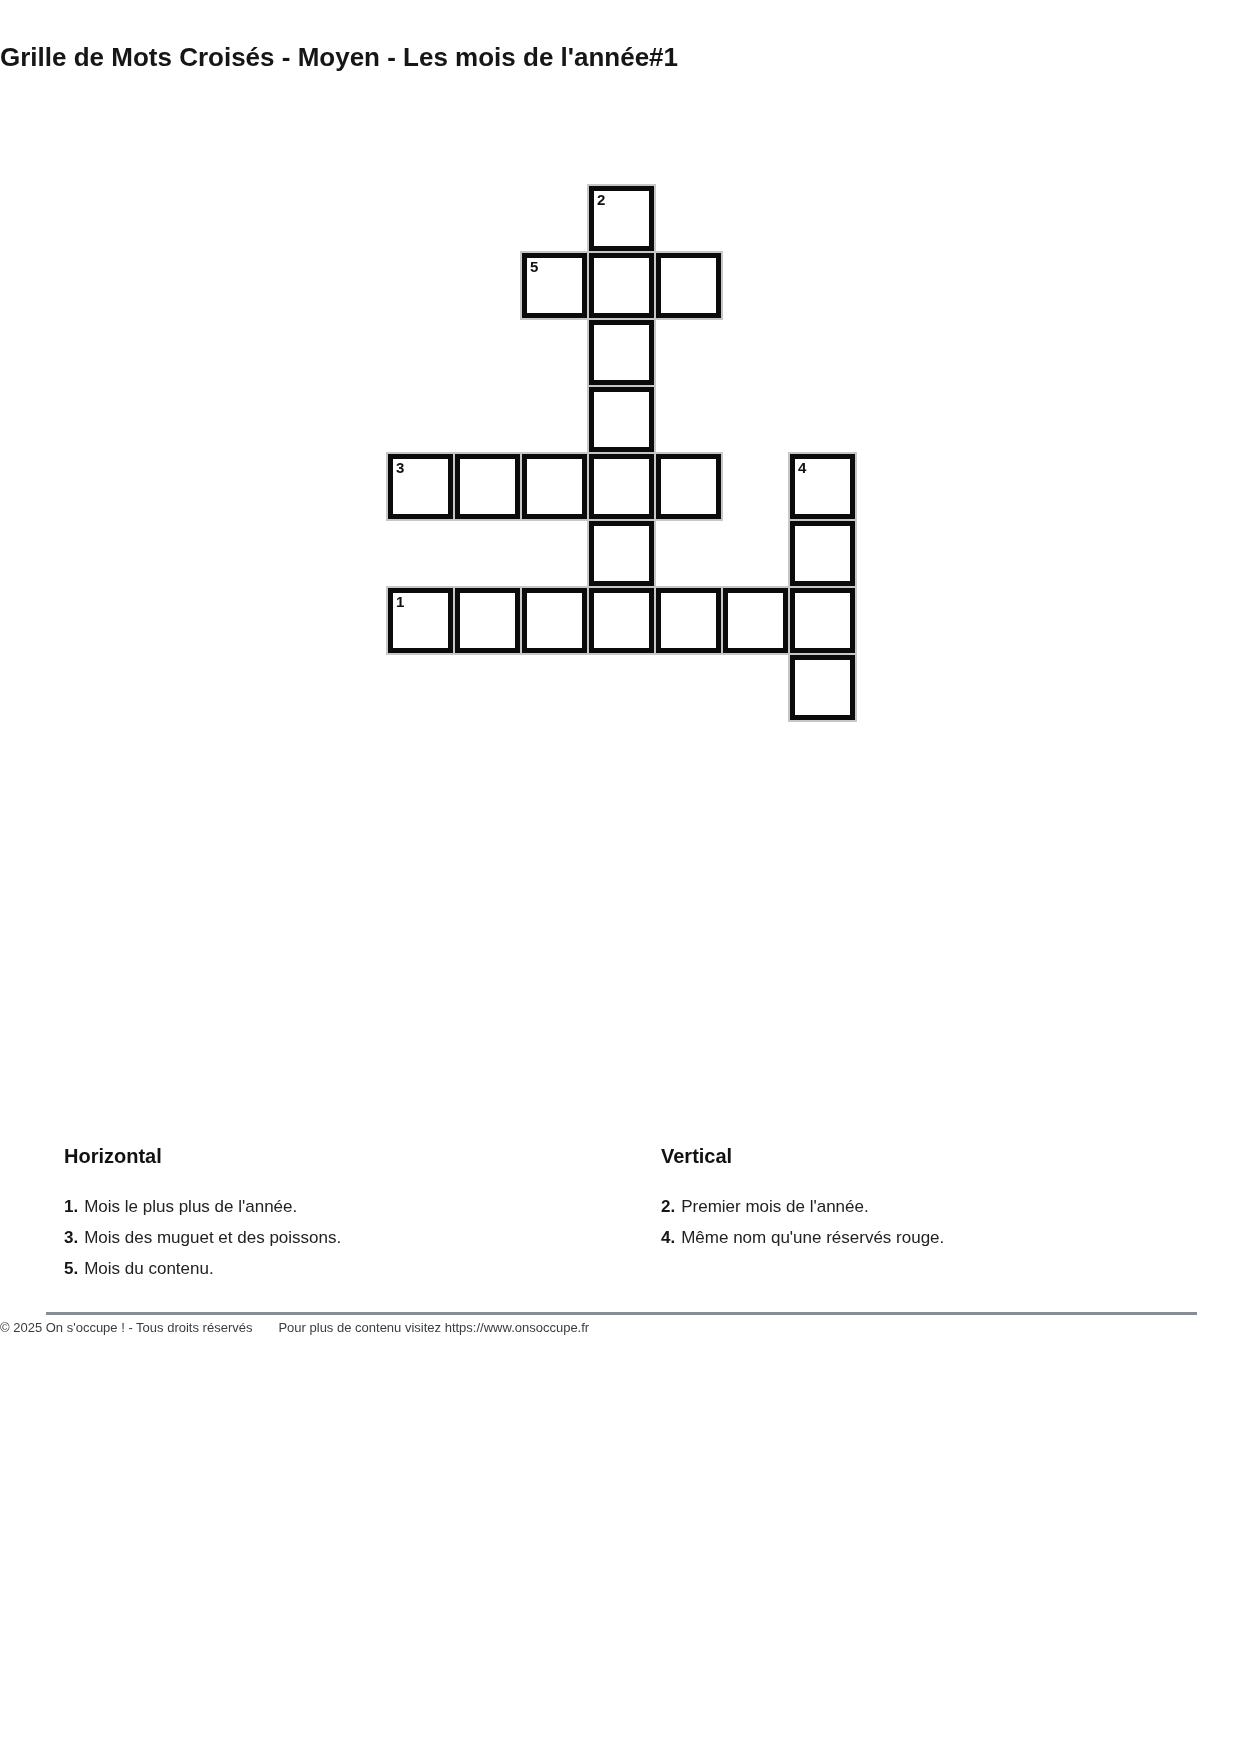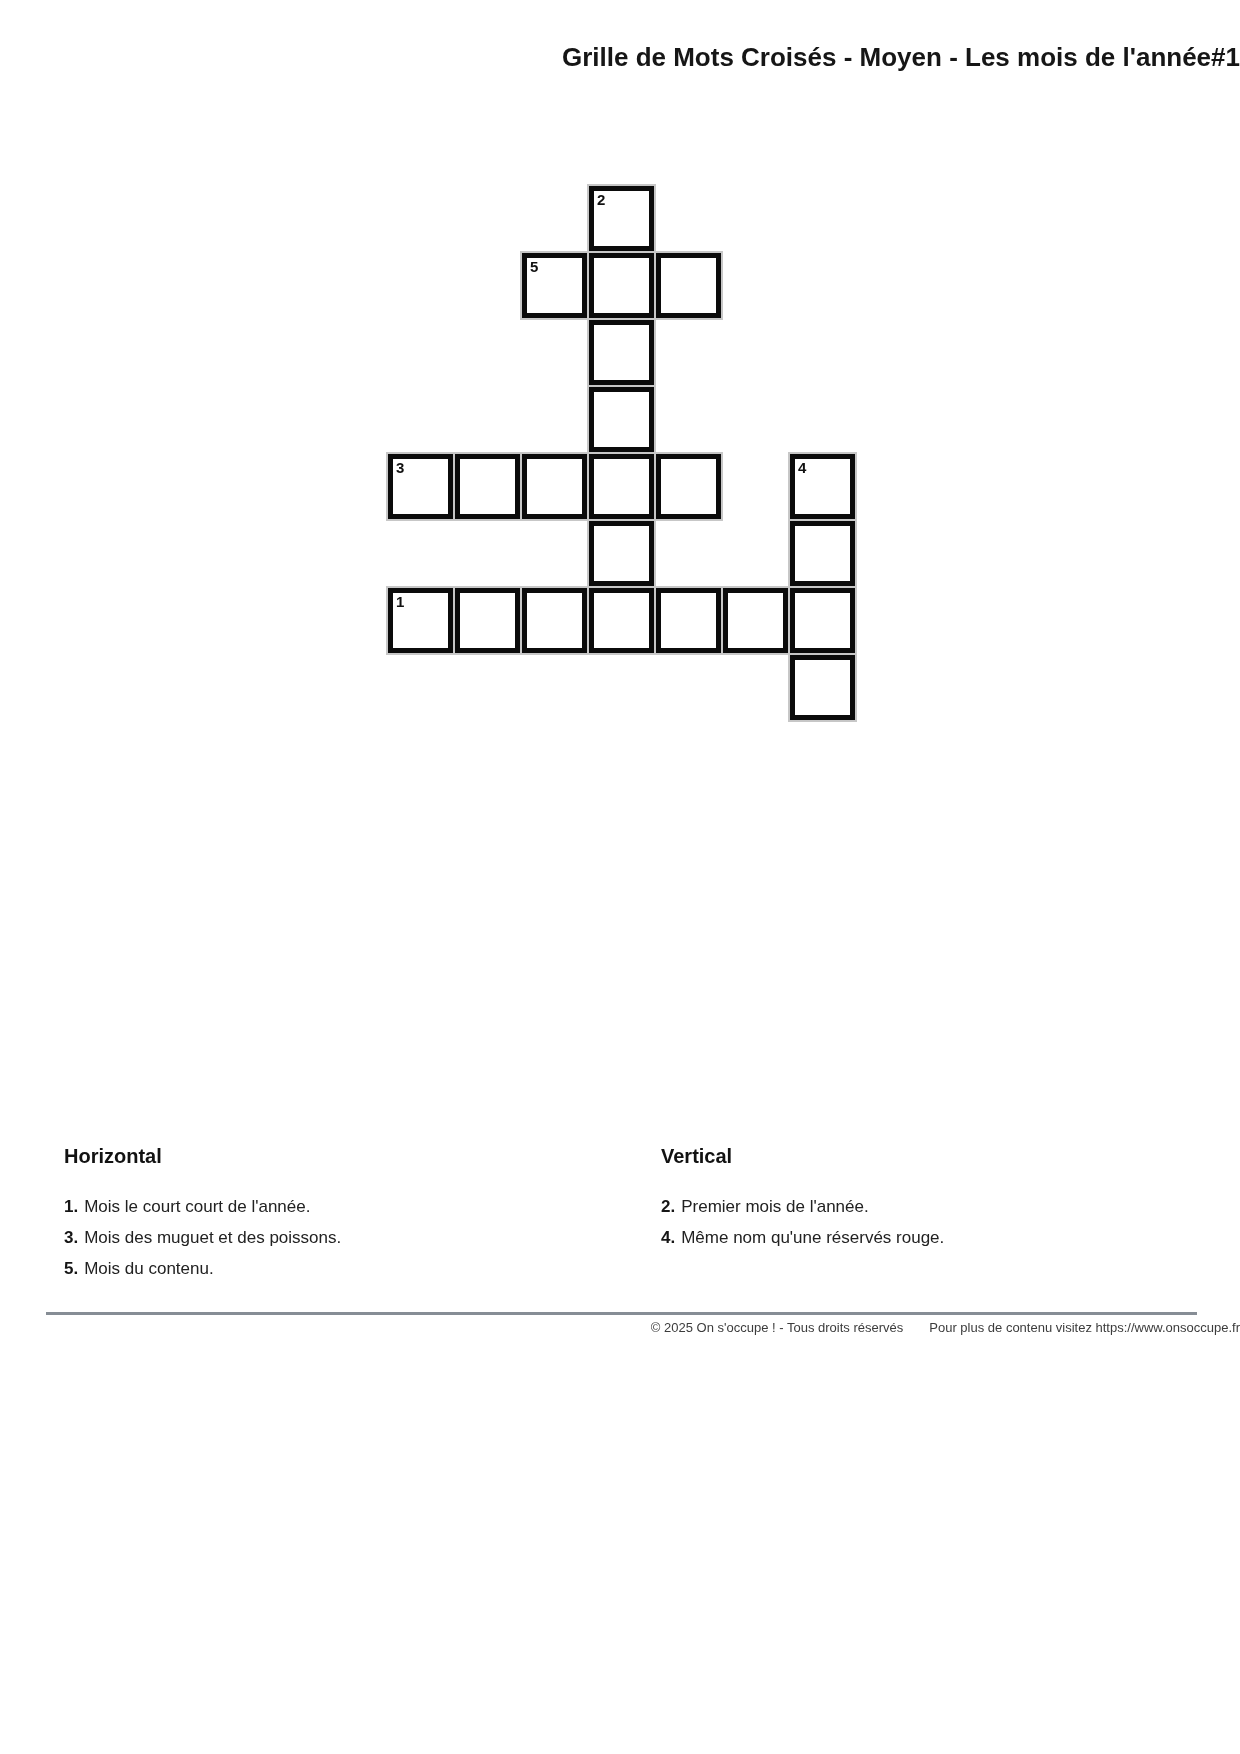--- a/index.html
+++ b/index.html
@@ -3,21 +3,21 @@
 <meta charset="utf-8">
 <style>
   html,body{margin:0;padding:0;}
   body{
     width:1240px;height:1754px;position:relative;background:#ffffff;
     font-family:"Liberation Sans","DejaVu Sans",sans-serif;color:#1c1c1c;
     overflow:hidden;
   }
   .page-title{
     position:absolute;top:42px;left:0;width:1240px;margin:0;
-    text-align:right;font-size:26px;font-weight:700;color:#161616;
+    text-align:left;font-size:26px;font-weight:700;color:#161616;
   }
   
   .grid{position:absolute;left:388px;top:186px;width:469px;height:536px;}
   .cell{
     position:absolute;width:65px;height:65px;box-sizing:border-box;
     background:#ffffff;border:5px solid #0b0b0b;outline:2px solid #c7c7c7;
   }
   .cellnum{
     position:absolute;top:1px;left:3px;
     font-size:15px;font-weight:600;line-height:1;color:#111111;
@@ -25,21 +25,21 @@
   
   .clues{position:absolute;top:1144px;margin-left:16px;}
   .clues-h{left:48px;}
   .clues-v{left:645px;}
   .clues h2{margin:0 0 23px 0;font-size:20px;line-height:24px;font-weight:700;color:#121212;}
   .clue{margin:0;font-size:17px;line-height:31px;color:#222222;}
   .clue b{font-weight:700;margin-right:6px;color:#161616;}
   
   .footer-rule{position:absolute;left:46px;top:1312px;width:1151px;height:3px;background:#868d95;}
   .footer{
-    position:absolute;top:1320px;left:0;width:1240px;text-align:right;
+    position:absolute;top:1320px;left:0;width:1240px;text-align:left;
     font-size:13px;color:#3c3c3c;
   }
   .footer .sep{display:inline-block;width:26px;}
 </style>
 </head>
 <body>
 
 <h1 class="page-title">Grille de Mots Croisés - Moyen - Les mois de l'année#1</h1>
 
 <div class="grid">
@@ -72,21 +72,21 @@
     <div class="cell" style="left: 134px; top: 402px;"></div>
     <div class="cell" style="left: 201px; top: 402px;"></div>
     <div class="cell" style="left: 268px; top: 402px;"></div>
     <div class="cell" style="left: 335px; top: 402px;"></div>
     <div class="cell" style="left: 402px; top: 402px;"></div>
     <div class="cell" style="left: 402px; top: 469px;"></div>
   </div>
 
 <section class="clues clues-h">
   <h2>Horizontal</h2>
-  <p class="clue"><b>1.</b><span>Mois le court court de l'année.</span></p>
+  <p class="clue"><b>1.</b><span>Mois le plus plus de l'année.</span></p>
   <p class="clue"><b>3.</b><span>Mois des muguet et des poissons.</span></p>
   <p class="clue"><b>5.</b><span>Mois du contenu.</span></p>
 </section>
 
 <section class="clues clues-v">
   <h2>Vertical</h2>
   <p class="clue"><b>2.</b><span>Premier mois de l'année.</span></p>
   <p class="clue"><b>4.</b><span>Même nom qu'une réservés rouge.</span></p>
 </section>
 

